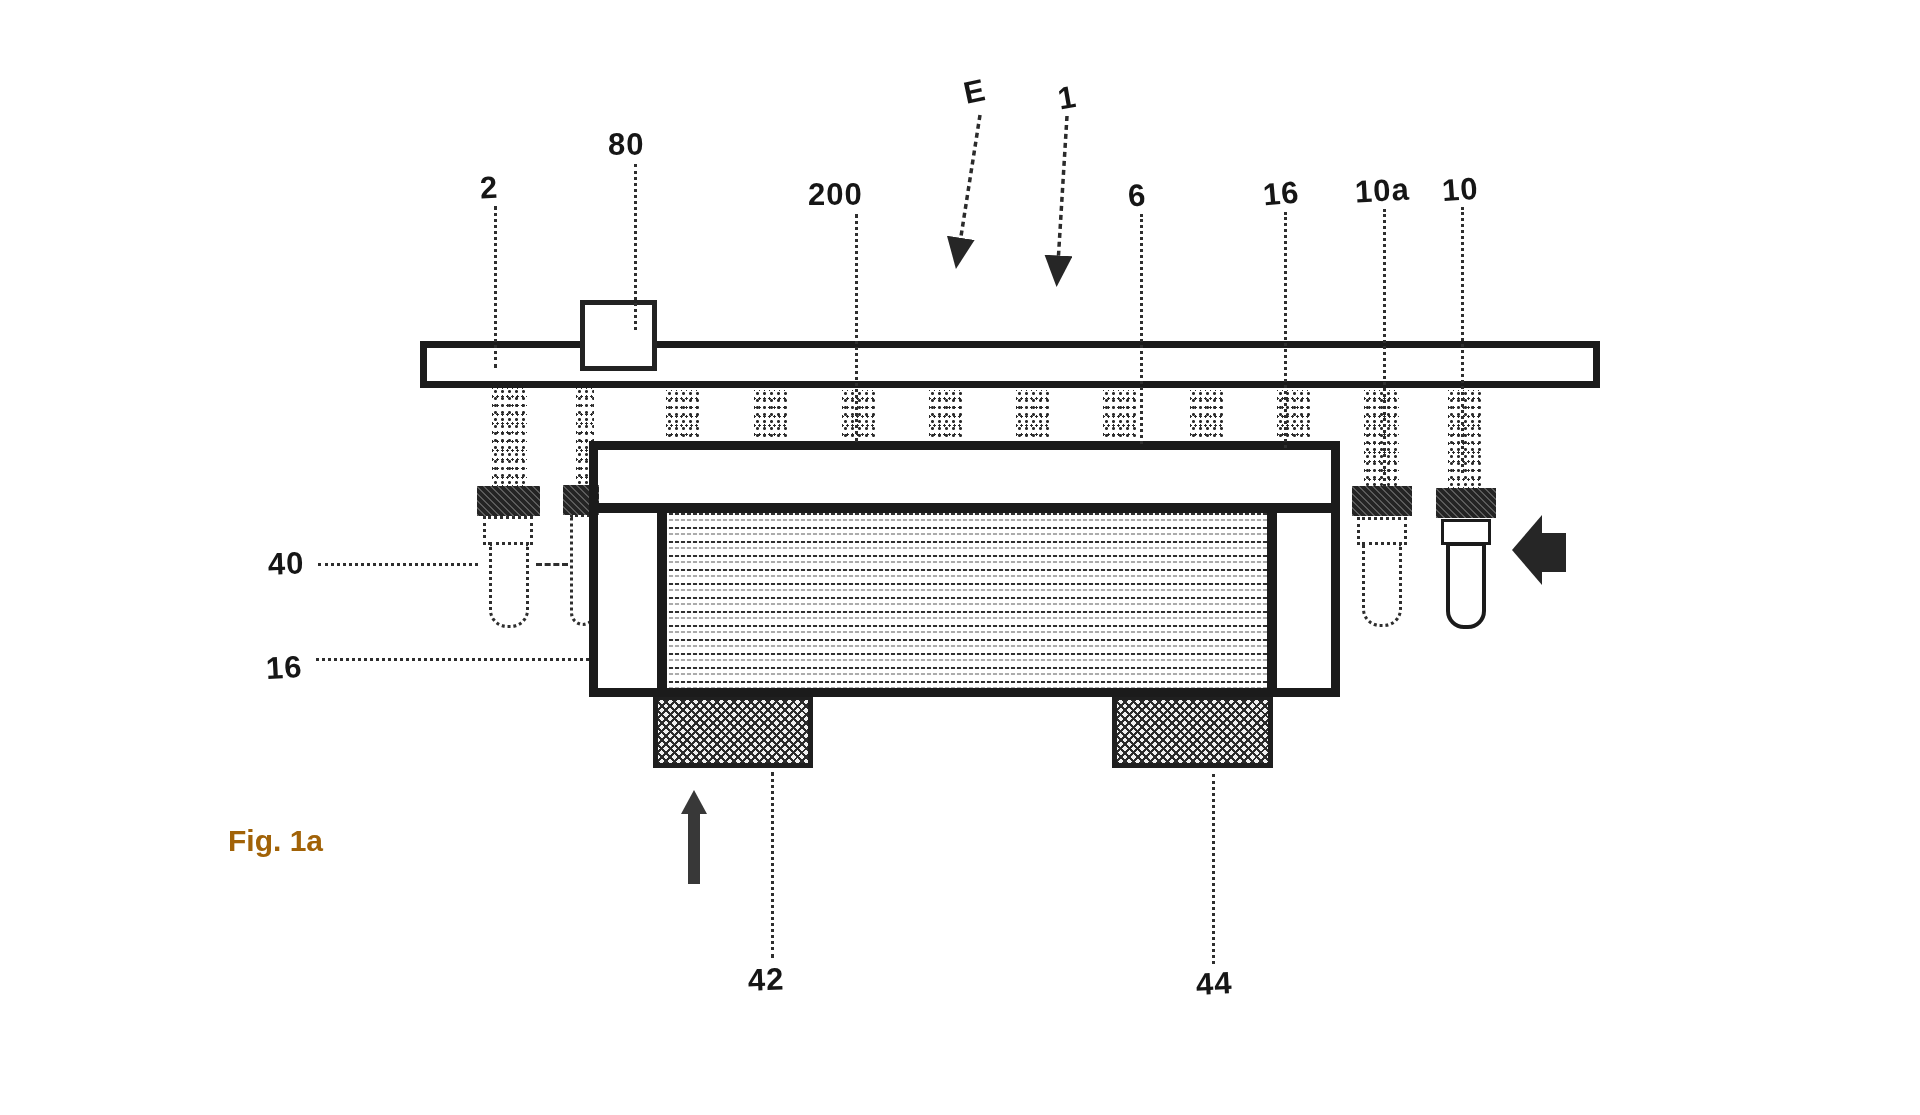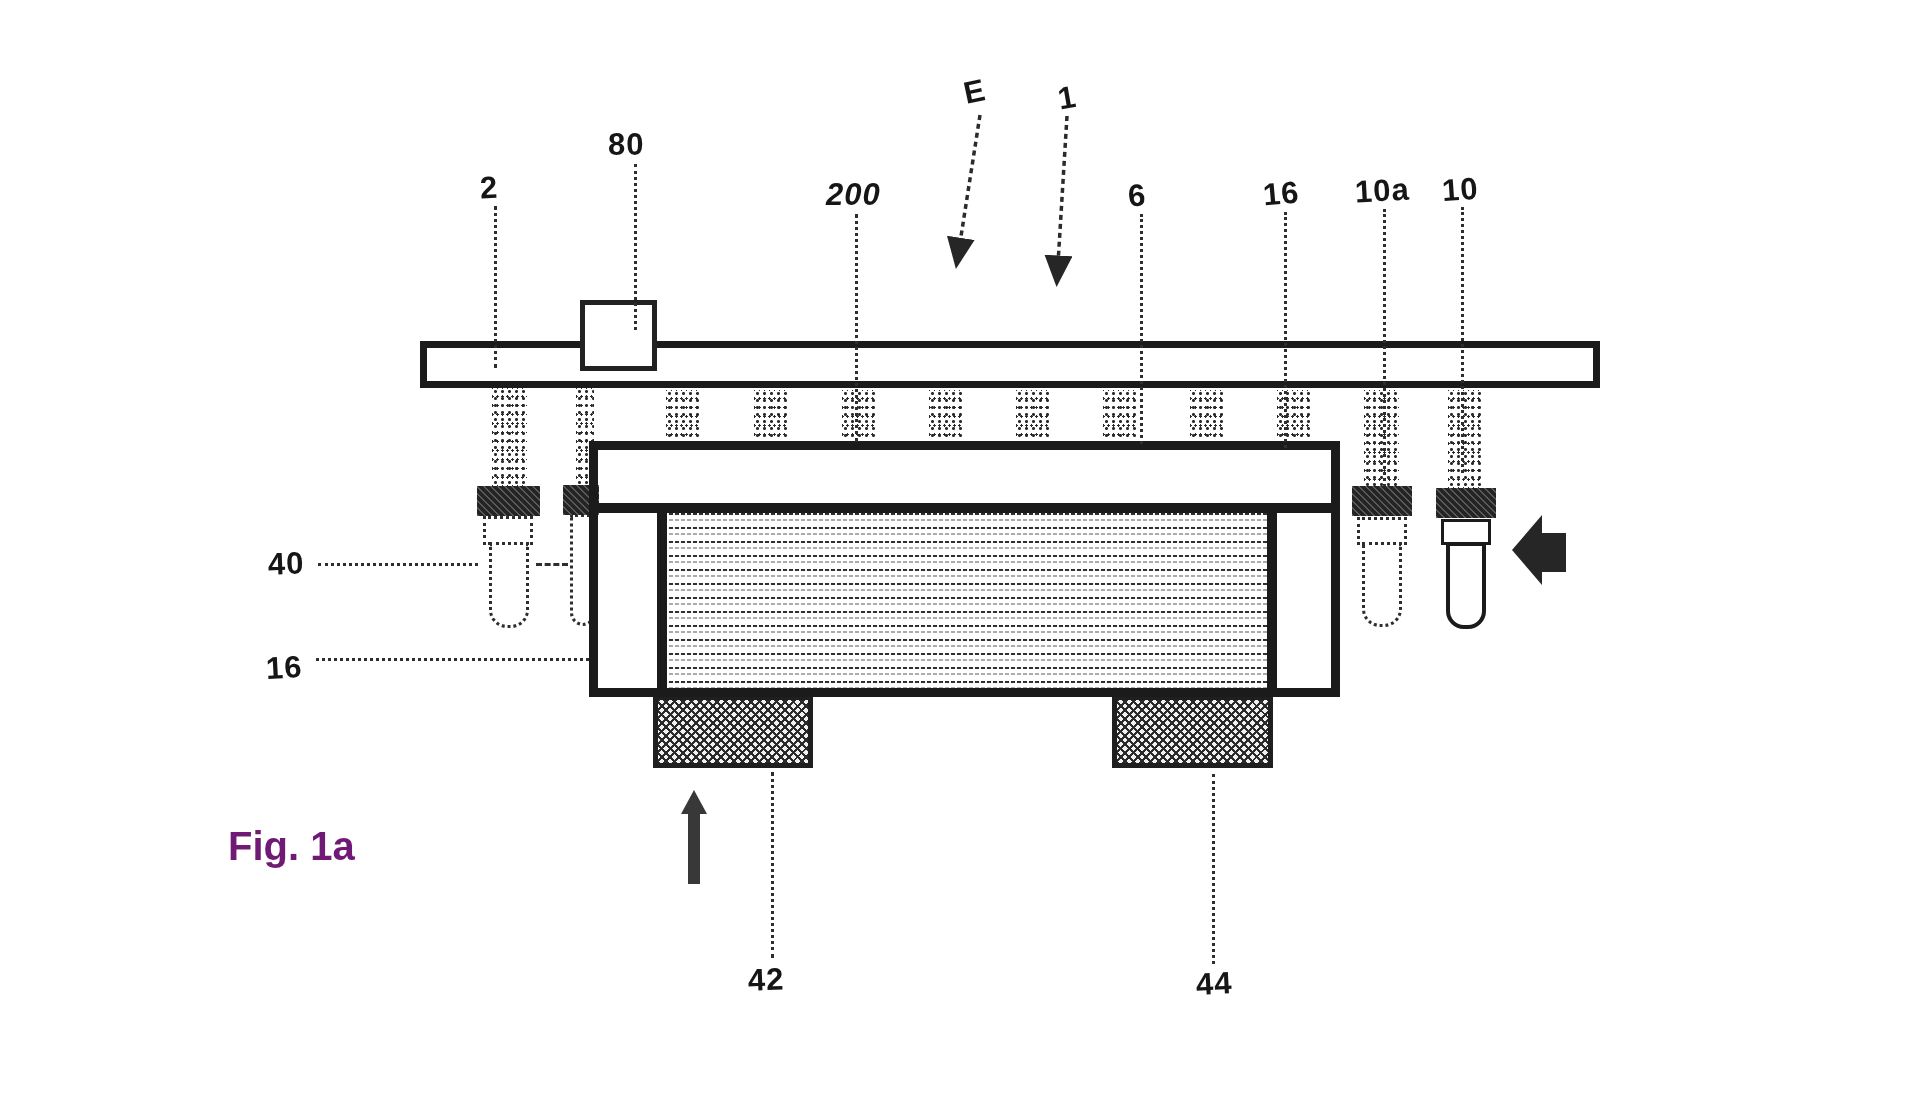--- a/index.html
+++ b/index.html
@@ -60,21 +60,21 @@
   }
   .leader-v{width:0;border-left:3px dotted #2e2e2e;z-index:5;}
   .leader-h{height:0;border-top:3px dotted #2e2e2e;z-index:5;}
   .leader-dash{height:0;border-top:3px dashed #2e2e2e;z-index:5;}
 
   
   .ref{
     position:absolute;font-size:31px;font-weight:600;letter-spacing:1px;
     color:#161616;z-index:6;white-space:nowrap;
   }
-  .caption{position:absolute;font-size:40px;font-weight:600;color:#701a75;z-index:6;}
+  .caption{position:absolute;font-size:30px;font-weight:600;color:#a16207;z-index:6;}
 
   
   .uparrow-shaft{left:688px;top:812px;width:12px;height:72px;background:#383838;z-index:2;}
   .uparrow-head{
     left:681px;top:790px;width:0;height:0;z-index:2;
     border-left:13px solid transparent;border-right:13px solid transparent;
     border-bottom:24px solid #383838;
   }
   .leftarrow-head{
     left:1512px;top:515px;width:0;height:0;z-index:2;
@@ -84,21 +84,21 @@
   .leftarrow-tail{left:1542px;top:533px;width:24px;height:39px;background:#262626;z-index:2;}
   svg.overlay{position:absolute;left:0;top:0;z-index:5;pointer-events:none;}
 </style>
 </head>
 <body>
 
 <div id="canvas">
 
   <span class="ref" style="left:480px;top:170px;transform:rotate(-3deg);">2</span>
   <span class="ref" style="left:608px;top:127px;">80</span>
-  <span class="ref" style="left:826px;top:177px;font-style:italic;">200</span>
+  <span class="ref" style="left:808px;top:177px;">200</span>
   <span class="ref" style="left:964px;top:74px;transform:rotate(-12deg);">E</span>
   <span class="ref" style="left:1058px;top:80px;transform:rotate(-10deg);">1</span>
   <span class="ref" style="left:1128px;top:178px;transform:rotate(-4deg);">6</span>
   <span class="ref" style="left:1263px;top:176px;transform:rotate(-5deg);">16</span>
   <span class="ref" style="left:1355px;top:173px;transform:rotate(-3deg);">10a</span>
   <span class="ref" style="left:1442px;top:172px;transform:rotate(-4deg);">10</span>
   <span class="ref" style="left:268px;top:546px;transform:rotate(-2deg);">40</span>
   <span class="ref" style="left:266px;top:650px;transform:rotate(-3deg);">16</span>
   <span class="ref" style="left:748px;top:962px;transform:rotate(-2deg);">42</span>
   <span class="ref" style="left:1196px;top:966px;transform:rotate(-3deg);">44</span>

